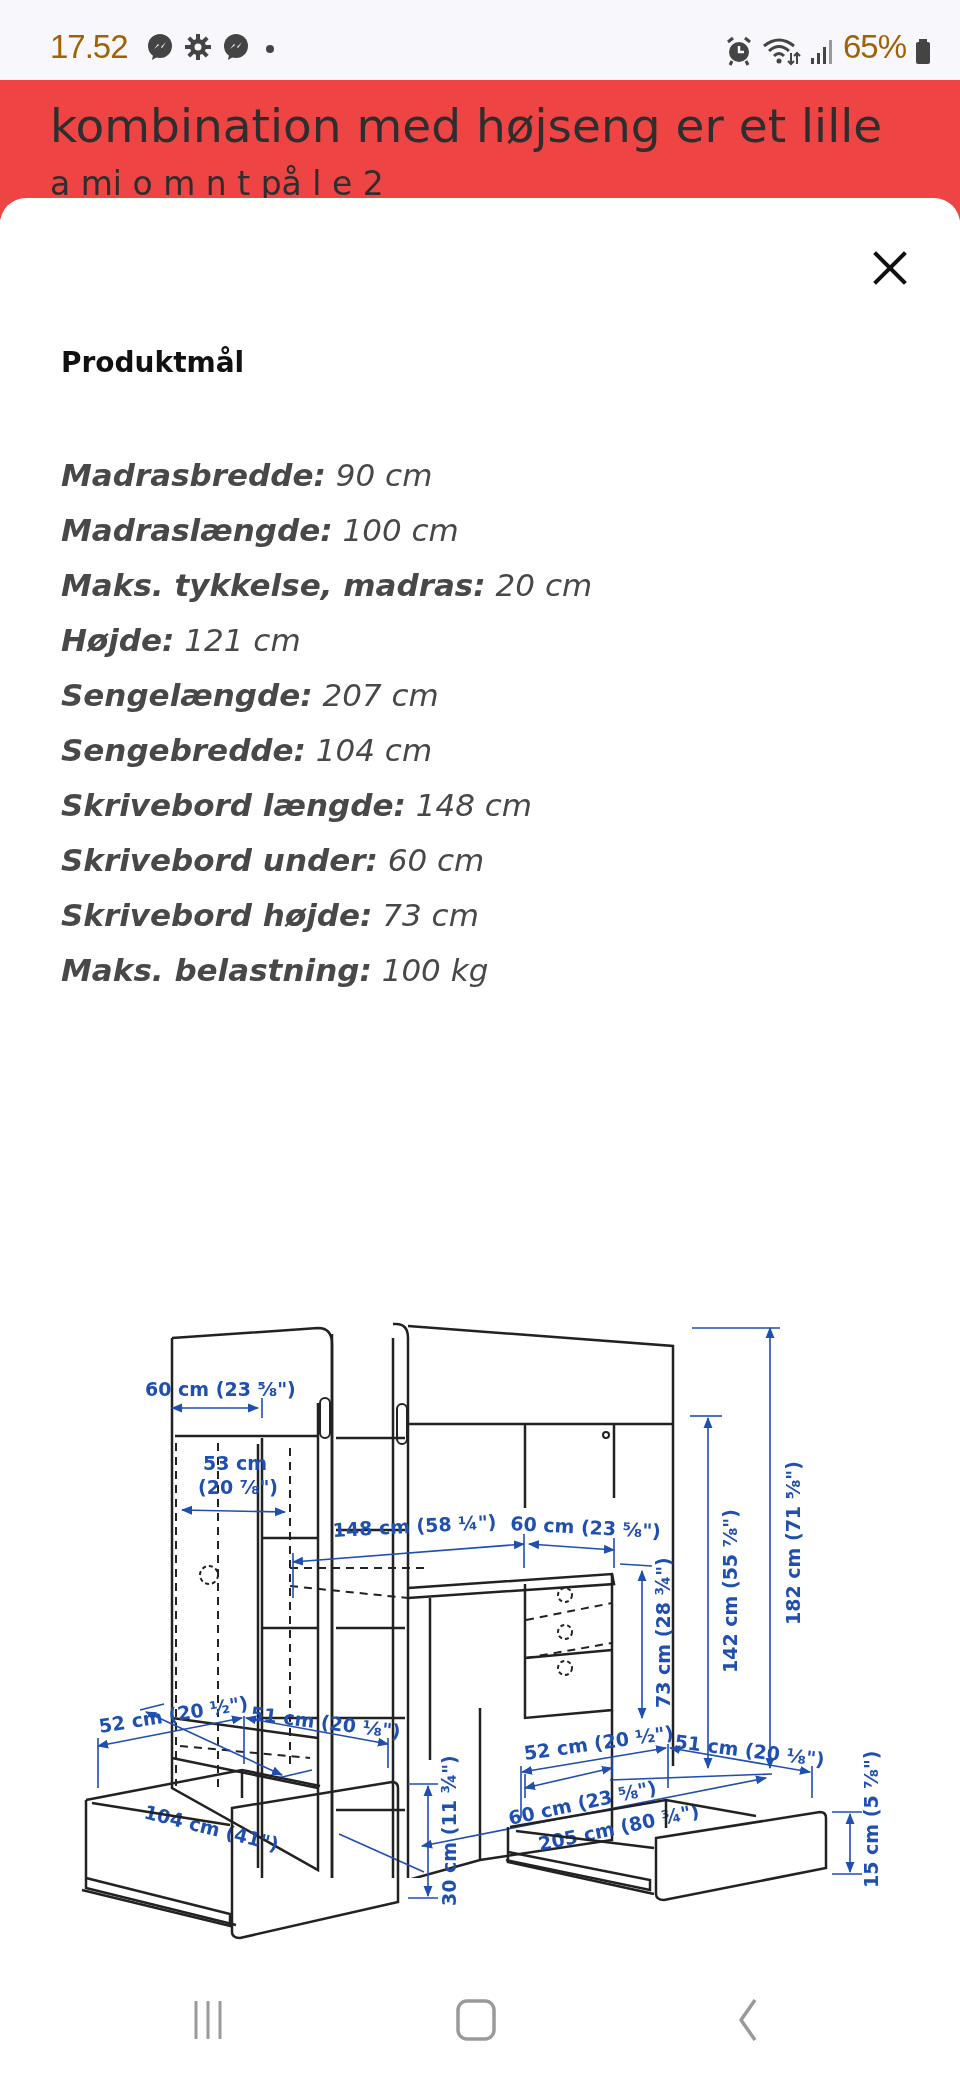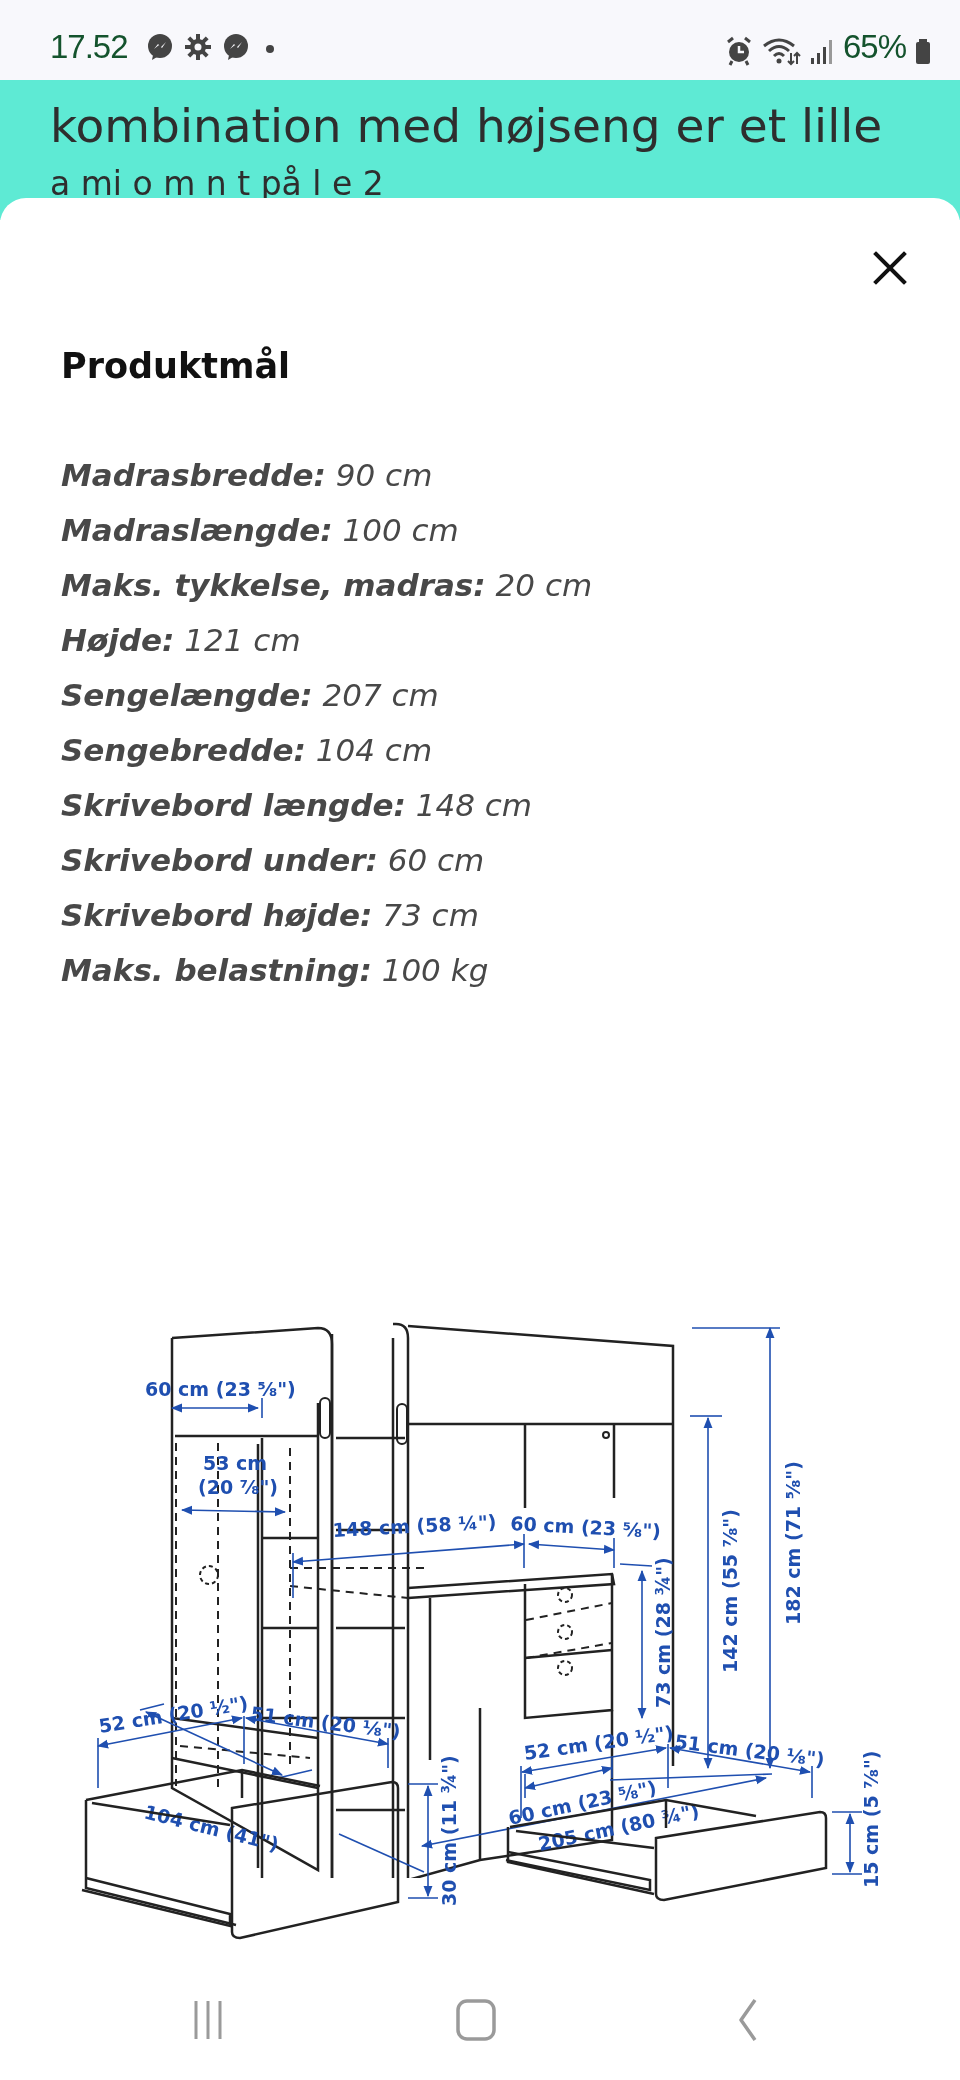--- a/index.html
+++ b/index.html
@@ -1,27 +1,27 @@
 <!DOCTYPE html>
 <html><head>
 <meta charset="utf-8">
 <style>
   html,body{margin:0;padding:0;}
   body{width:960px;height:2080px;position:relative;overflow:hidden;background:#ffffff;font-family:"DejaVu Sans","Liberation Sans",sans-serif;}
-  .statusbar{position:absolute;left:0;top:0;width:960px;height:80px;background:#f8f8fc;color:#14532d;}
+  .statusbar{position:absolute;left:0;top:0;width:960px;height:80px;background:#f8f8fc;color:#a16207;}
   .sb-time{position:absolute;left:50px;top:28px;font-size:33px;letter-spacing:-1px;font-family:"Liberation Sans",sans-serif;}
   .sb-icons-left{position:absolute;left:146px;top:33px;display:flex;gap:10px;align-items:center;}
   .sb-icons-right{position:absolute;right:28px;top:28px;display:flex;gap:8px;align-items:flex-end;}
   .sb-batt-text{font-size:33px;font-family:"Liberation Sans",sans-serif;letter-spacing:-1px;}
-  .dim{position:absolute;left:0;top:80px;width:960px;height:140px;background:#5eead4;overflow:hidden;}
+  .dim{position:absolute;left:0;top:80px;width:960px;height:140px;background:#ef4444;overflow:hidden;}
   .dim-text{position:absolute;left:50px;top:18px;font-size:47px;color:#2e2e2e;white-space:nowrap;}
   .dim-text2{position:absolute;left:50px;top:84px;font-size:33px;color:#2e2e2e;white-space:nowrap;}
   .sheet{position:absolute;left:0;top:198px;width:960px;height:1882px;background:#ffffff;border-radius:26px 26px 0 0;}
   .close-btn{position:absolute;left:866px;top:46px;width:48px;height:48px;display:flex;align-items:center;justify-content:center;cursor:pointer;}
-  .title{position:absolute;left:61px;top:148px;font-size:35px;font-weight:bold;color:#111111;margin:0;}
+  .title{position:absolute;left:61px;top:148px;font-size:28px;font-weight:bold;color:#111111;margin:0;}
   .specs{position:absolute;left:61px;top:250px;margin:0;padding:0;list-style:none;font-style:italic;}
   .specs li{font-size:31px;line-height:55px;color:#484848;white-space:nowrap;}
   .specs .k{font-weight:bold;color:#484848;}
   .diagram{position:absolute;left:0;top:900px;width:960px;height:780px;}
   .navbar{position:absolute;left:0;top:1960px;width:960px;height:120px;background:#ffffff;}
   .nav-btn{position:absolute;top:30px;width:80px;height:60px;display:flex;align-items:center;justify-content:center;cursor:pointer;}
   .dimlbl{font-family:"DejaVu Sans",sans-serif;font-weight:bold;fill:#1f4fb0;font-size:19px;}
 </style>
 </head>
 <body>

